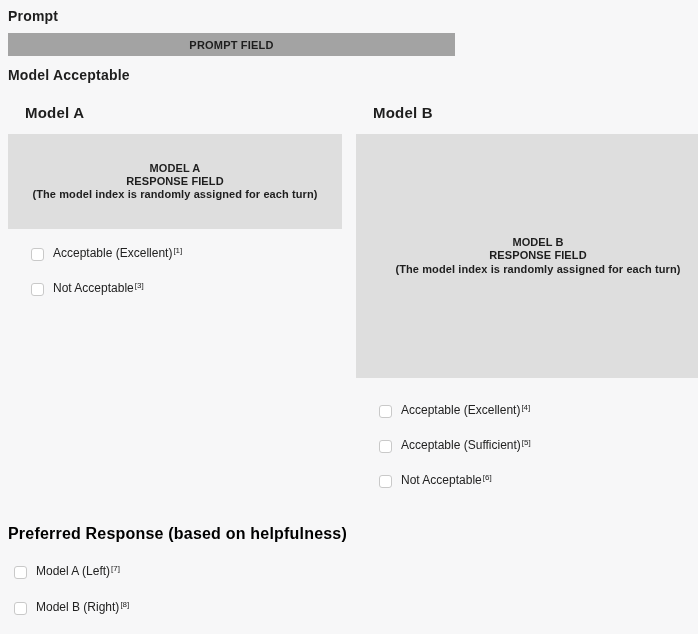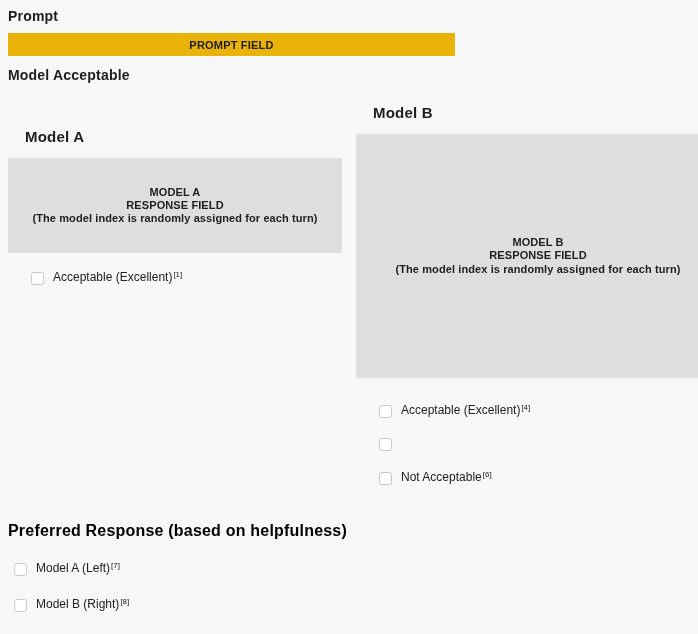--- a/index.html
+++ b/index.html
@@ -32,37 +32,37 @@
     font-weight: 700;
     letter-spacing: 0.2px;
     color: #000000;
     margin-top: 36px;
   }
 
   .prompt-field {
     margin-top: 9px;
     width: 447px;
     height: 23px;
-    background: #eab308;
+    background: #a3a3a3;
     display: flex;
     align-items: center;
     justify-content: center;
     font-size: 11px;
     font-weight: 700;
     letter-spacing: 0.2px;
   }
 
   .mt-responses { margin-top: 11px; }
 
   .columns {
     display: flex;
     gap: 14px;
     margin-top: 21px;
   }
-  .col-a { width: 334px; flex: none; margin-top: 24px; }
+  .col-a { width: 334px; flex: none; }
   .col-b { width: 364px; flex: none; }
 
   .response-box {
     width: 100%;
     background: #dedede;
     display: flex;
     flex-direction: column;
     align-items: center;
     justify-content: center;
     text-align: center;
@@ -138,37 +138,42 @@
       <div class="response-box box-a">
         <div>MODEL A</div>
         <div>RESPONSE FIELD</div>
         <div>(The model index is randomly assigned for each turn)</div>
       </div>
       <div class="options">
         <label class="option">
           <span class="checkbox"></span>
           <span class="option-label"><span>Acceptable (Excellent)</span><span class="sup">[1]</span></span>
         </label>
+        <label class="option">
+          <span class="checkbox"></span>
+          <span class="option-label"><span>Not Acceptable</span><span class="sup">[3]</span></span>
+        </label>
       </div>
     </div>
 
     <div class="col-b">
       <div class="h-md">Model B</div>
       <div class="response-box box-b">
         <div>MODEL B</div>
         <div>RESPONSE FIELD</div>
         <div>(The model index is randomly assigned for each turn)</div>
       </div>
       <div class="options options-b">
         <label class="option">
           <span class="checkbox"></span>
           <span class="option-label"><span>Acceptable (Excellent)</span><span class="sup">[4]</span></span>
         </label>
         <label class="option">
           <span class="checkbox"></span>
+          <span class="option-label"><span>Acceptable (Sufficient)</span><span class="sup">[5]</span></span>
         </label>
         <label class="option">
           <span class="checkbox"></span>
           <span class="option-label"><span>Not Acceptable</span><span class="sup">[6]</span></span>
         </label>
       </div>
     </div>
 
   </div>
 

